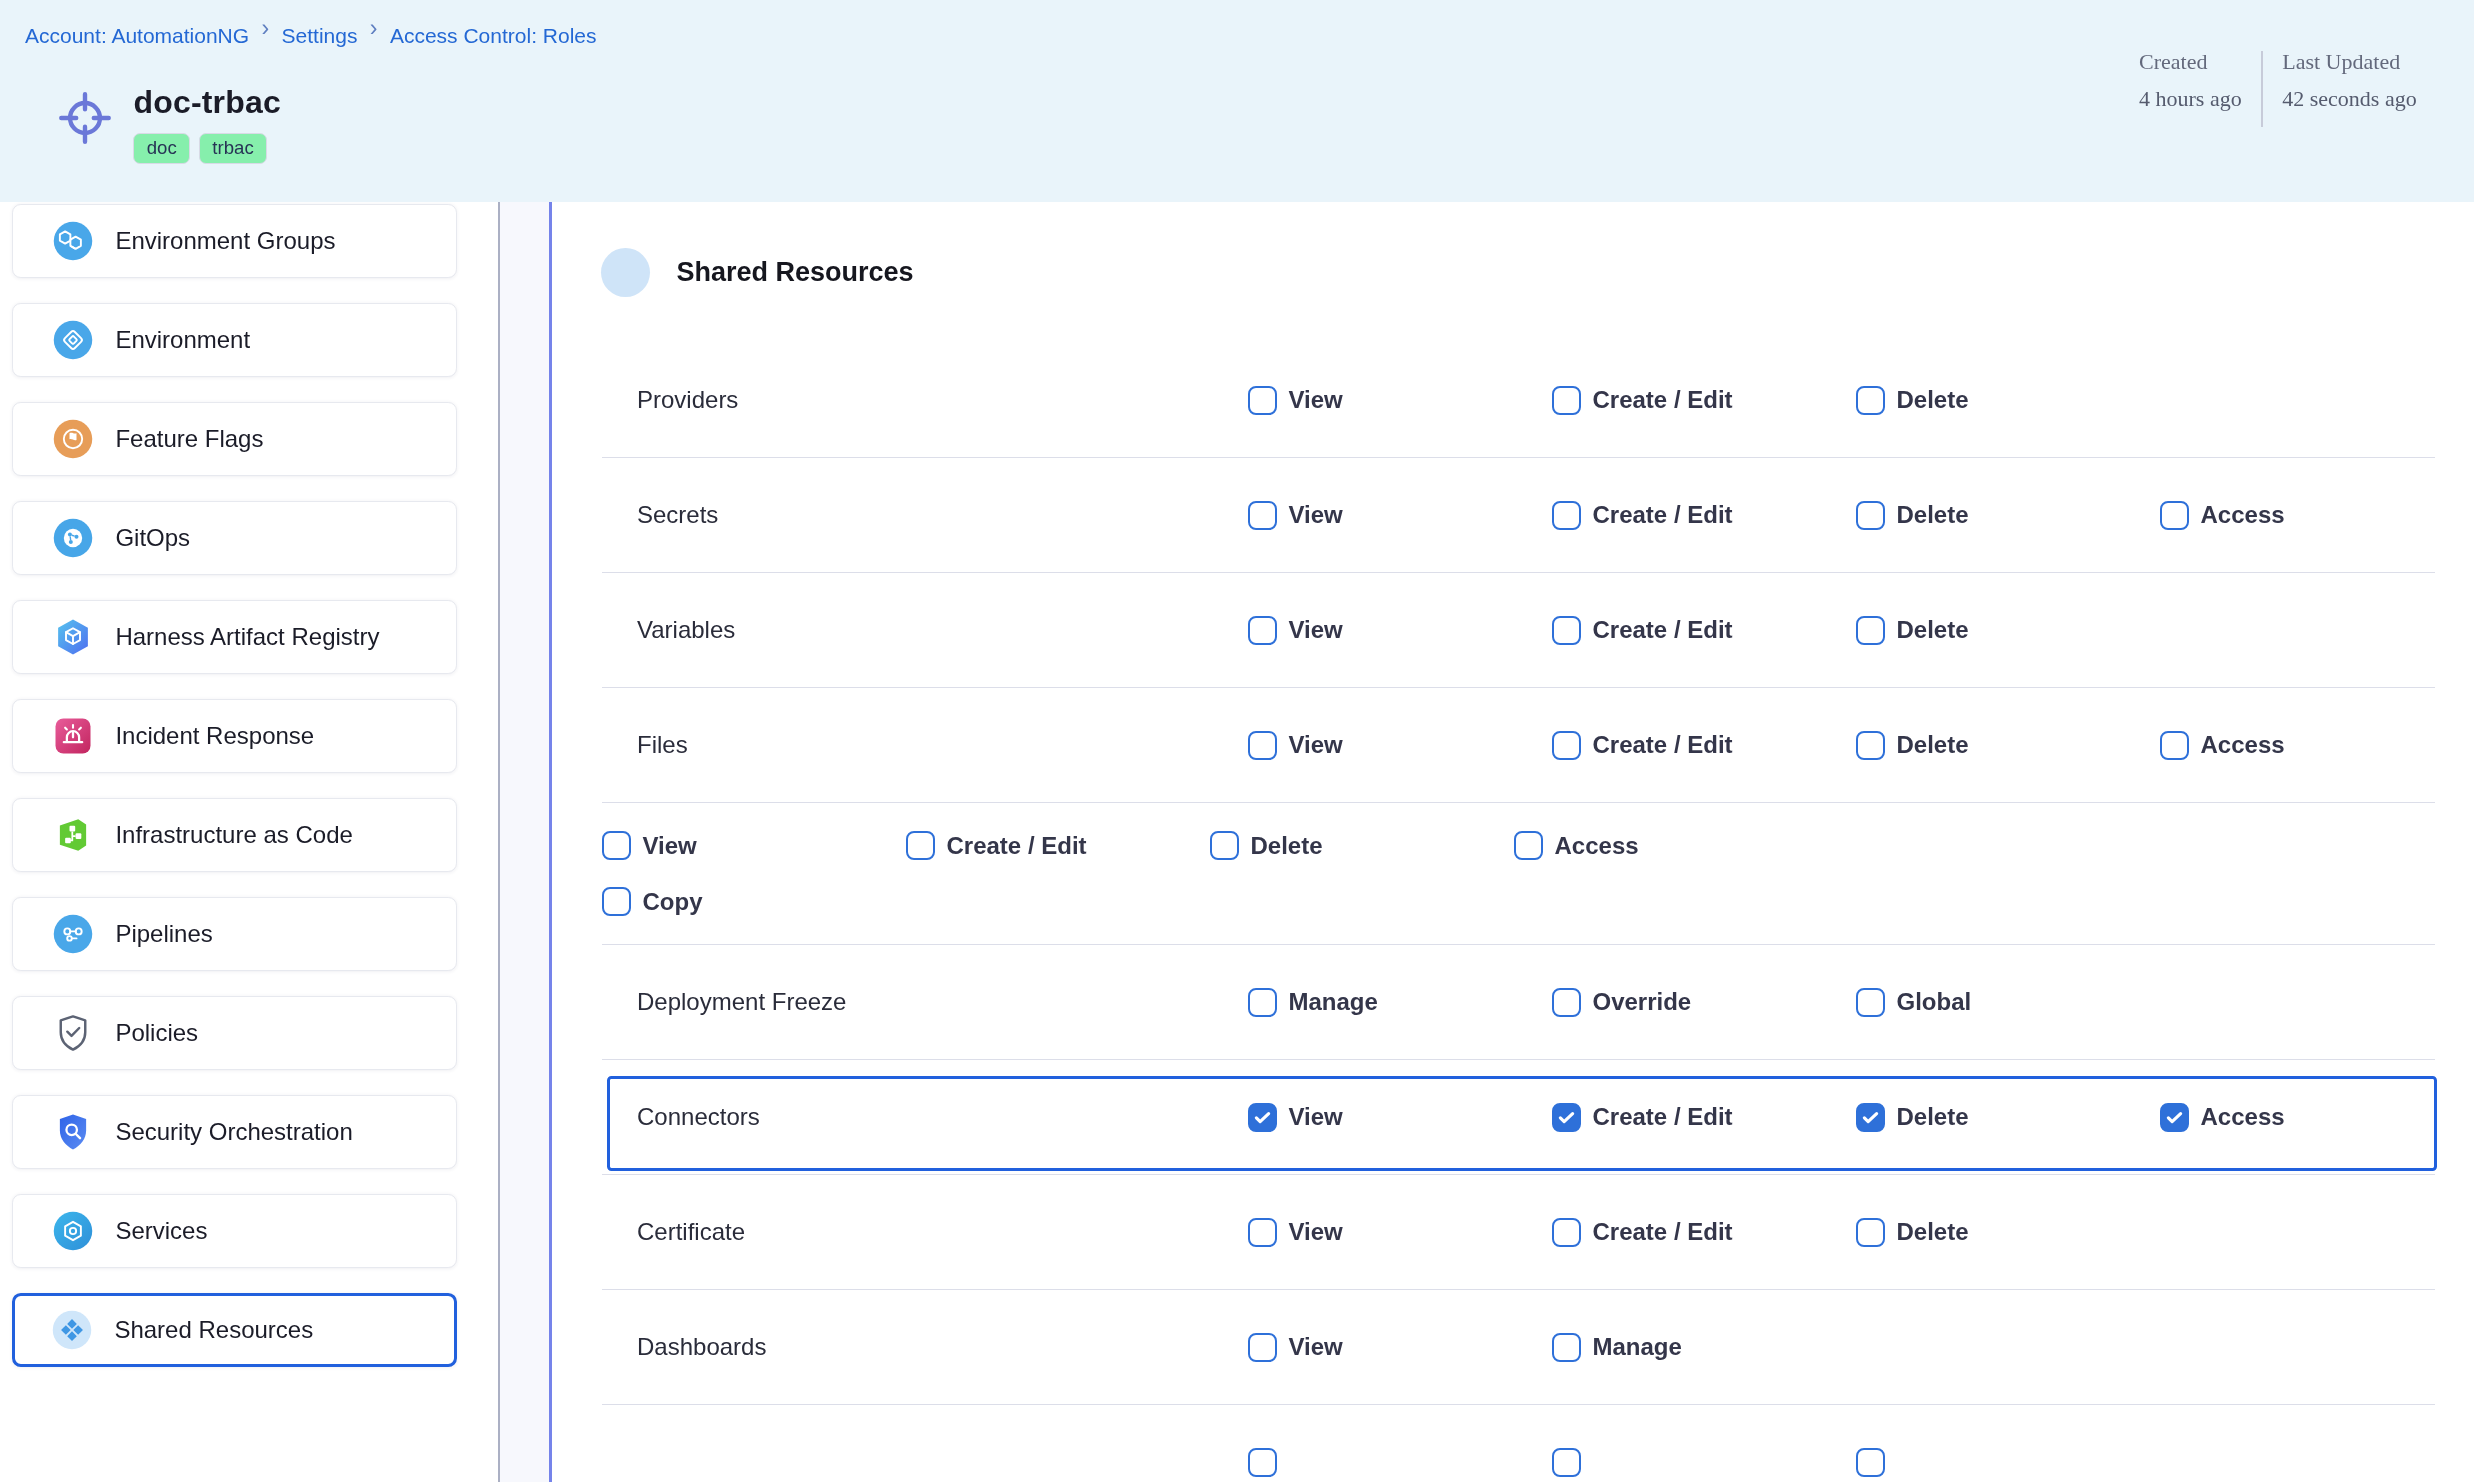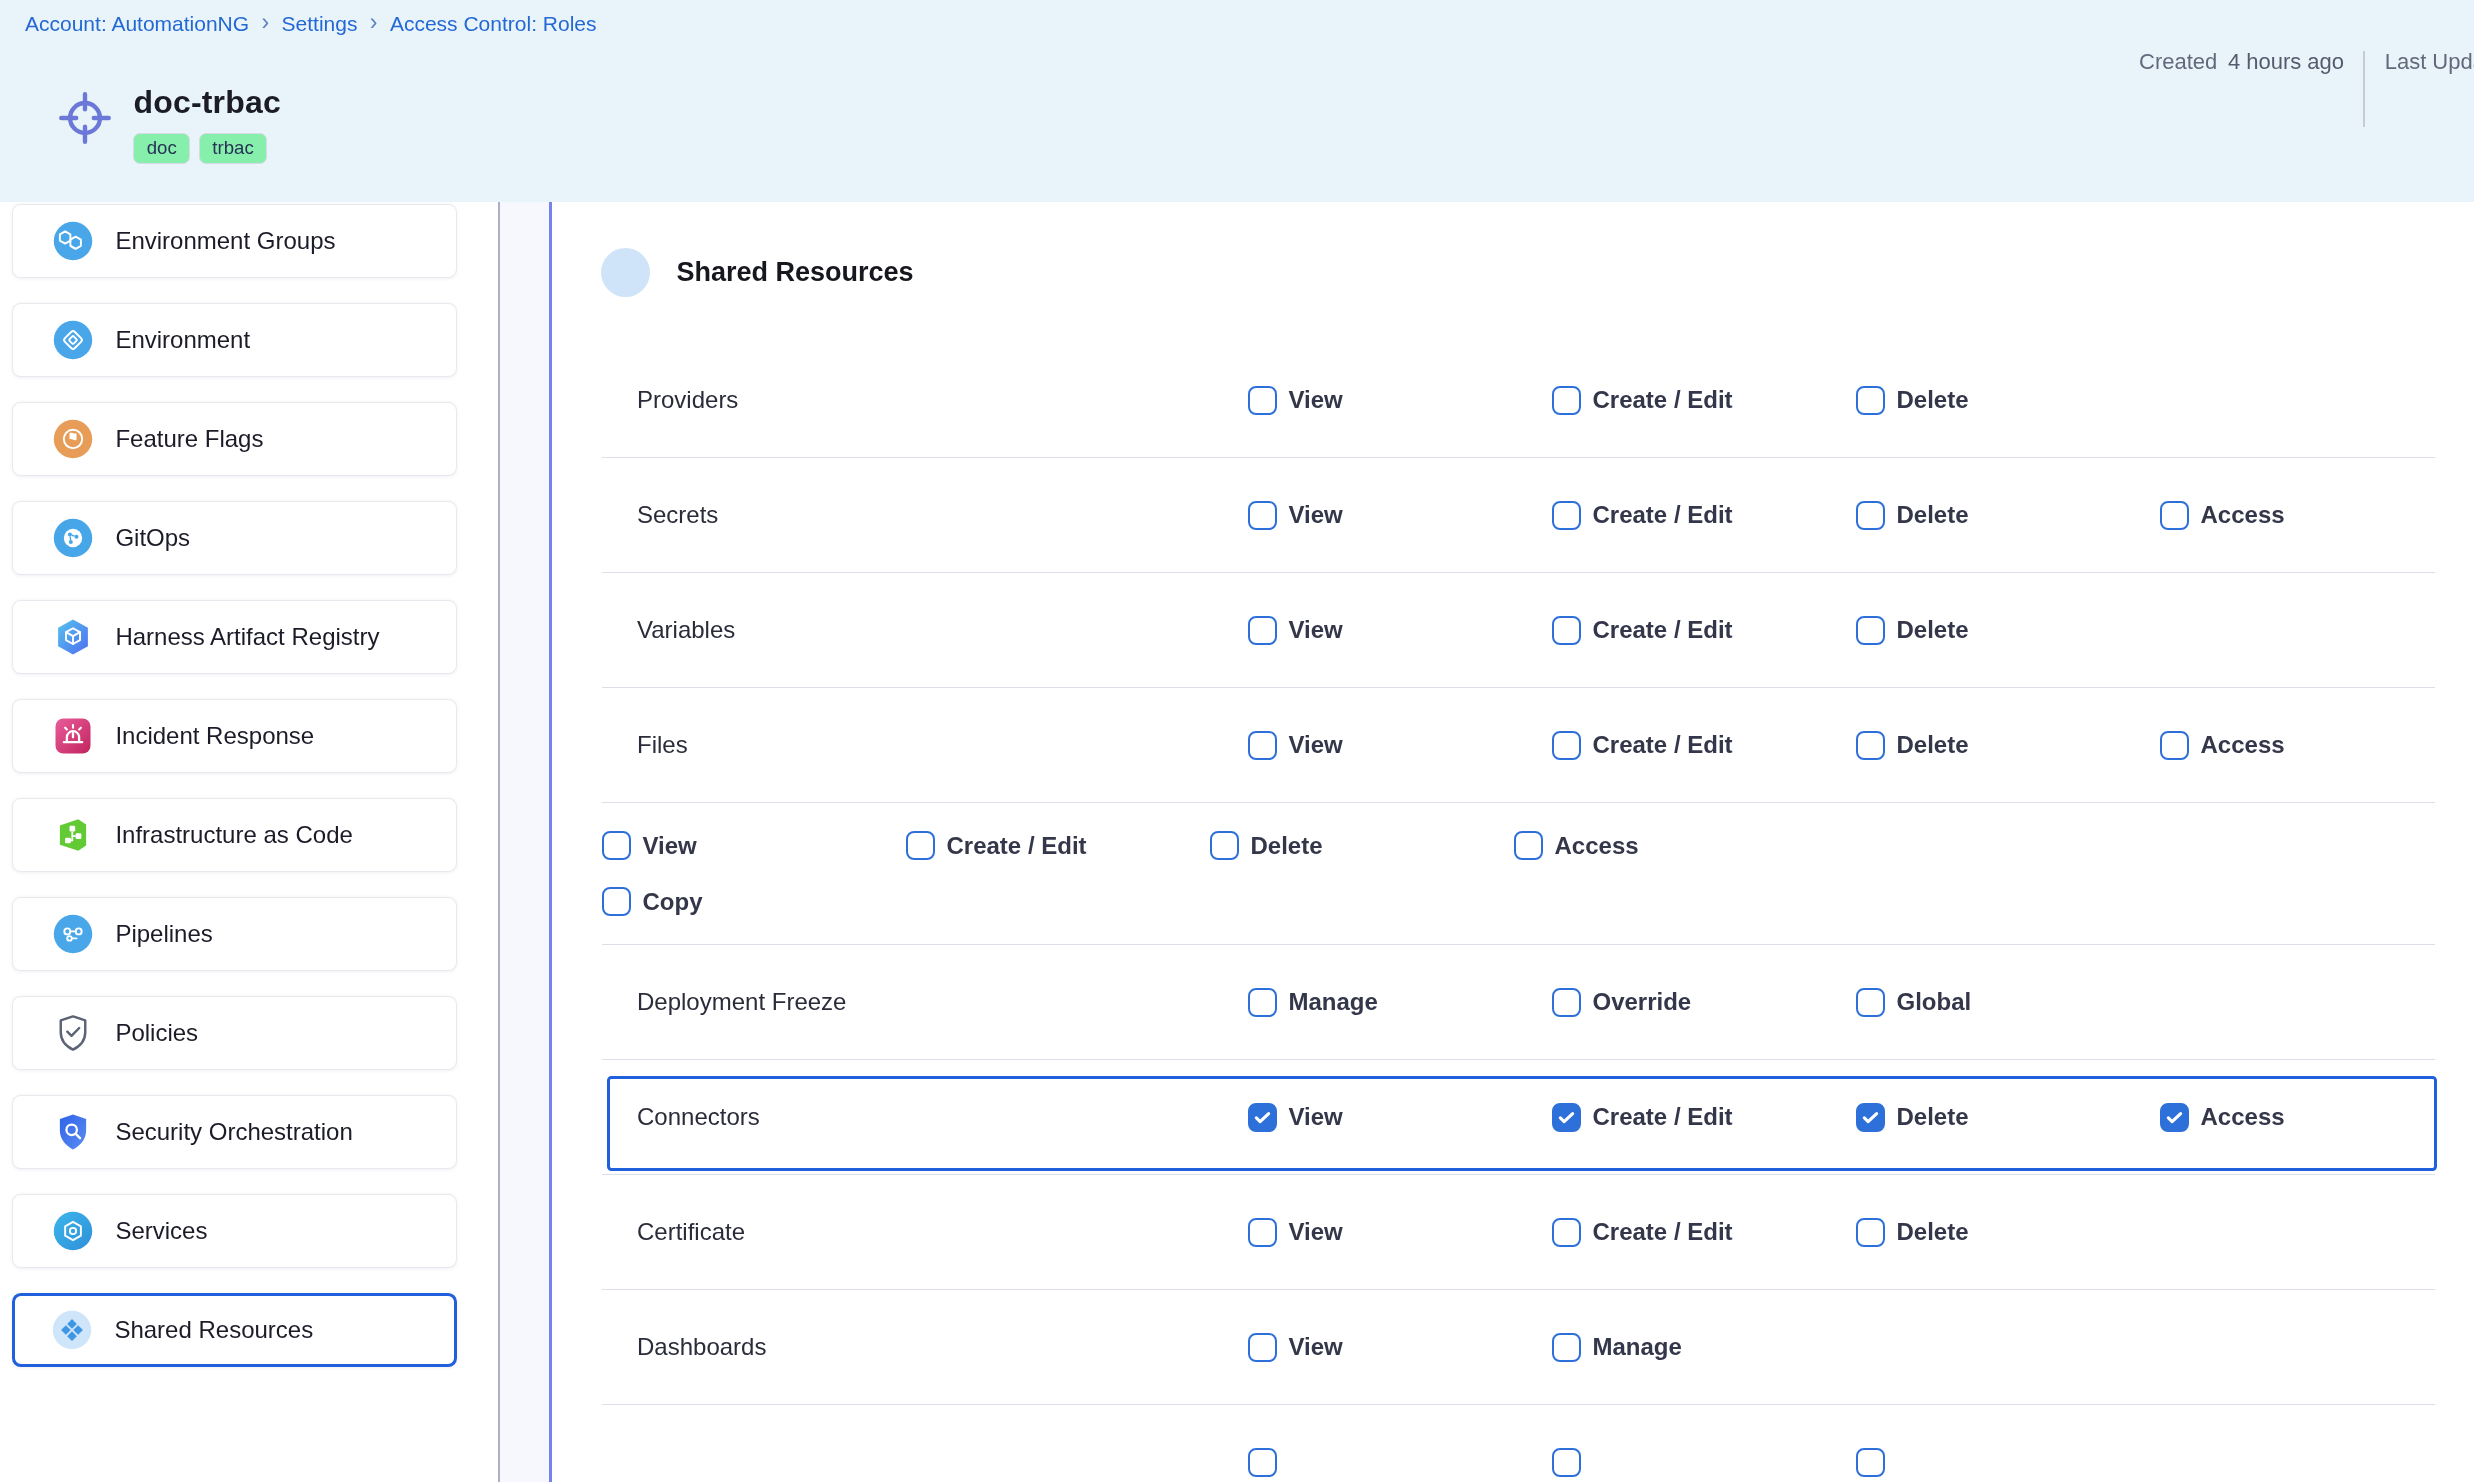--- a/index.html
+++ b/index.html
@@ -25,33 +25,33 @@
     background:#ffffff;color:var(--text-dark);
   }
   
   .page-header{
     position:relative;width:2475px;height:202px;background:var(--header-bg);
   }
   .breadcrumb{
     position:absolute;left:25px;top:12.4px;font-size:21px;white-space:nowrap;
     display:flex;align-items:center;gap:12.4px;
   }
-  .breadcrumb a{color:var(--link-blue);text-decoration:none;}
+  .breadcrumb a{color:var(--link-blue);text-decoration:none;margin-top:12px;}
   .crumb-sep{color:#5f7fc0;font-size:23px;line-height:1;transform:translateY(-1.8px);}
   .title-block{position:absolute;left:56px;top:85px;display:flex;align-items:flex-start;}
   .target-icon{width:58px;height:58px;margin-top:3.5px;}
   .title-col{margin-left:19.4px;}
   .role-title{font-size:32px;font-weight:700;letter-spacing:0.2px;margin:0;line-height:1.1;}
   .tags{display:flex;gap:8.8px;margin-top:12.4px;}
   .tag-chip{
     background:#86efac;border:1.8px solid #d8dae6;border-radius:7px;
     padding:2.7px 12.4px;font-size:18.6px;color:#273355;line-height:1.3;
   }
   .meta{position:absolute;left:2139px;top:49px;display:flex;white-space:nowrap;}
-  .meta-col{display:flex;gap:10.6px;font-size:22px;}
+  .meta-col{display:flex;flex-direction:column;gap:10.6px;font-size:22px;font-family:Liberation Serif, serif;}
   .meta-col .m-label{color:var(--meta-label);}
   .meta-col .m-value{color:var(--meta-value);}
   .meta-sep{width:1.8px;background:#c7cbd9;margin:1.8px 19.4px 0 19.4px;height:76px;}
   
   .content{display:flex;width:2475px;height:1281px;}
   .sidebar{
     width:500px;height:100%;background:#fff;border-right:2.7px solid var(--gutter-line);
     padding:1.8px 0 0 12.4px;overflow:hidden;flex:0 0 500px;
   }
   .side-card{

